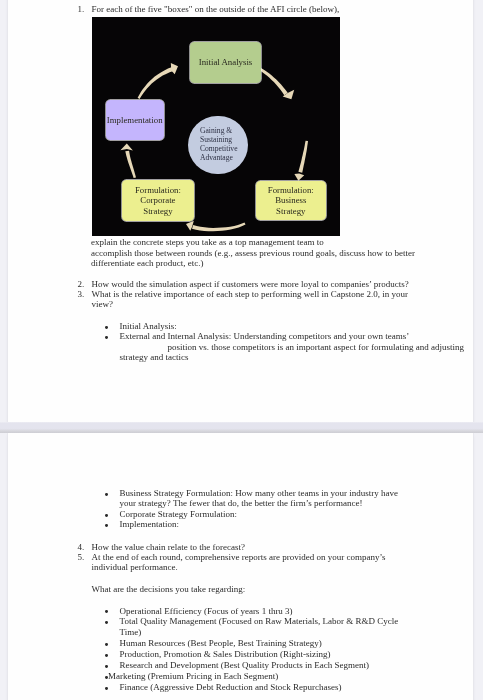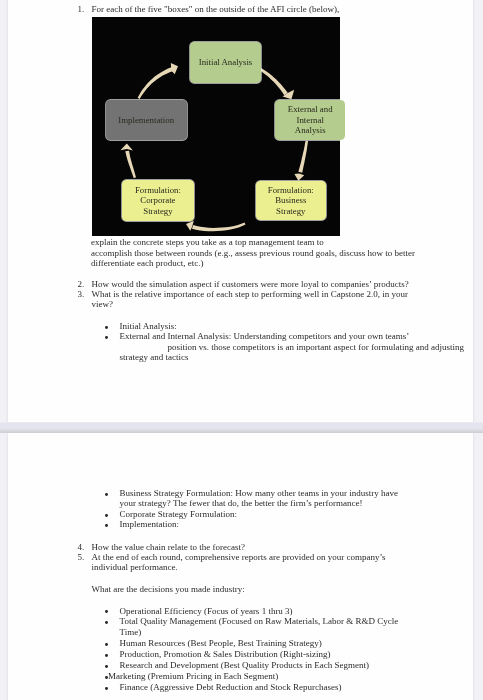--- a/index.html
+++ b/index.html
@@ -23,21 +23,21 @@
   .circ{position:absolute;border-radius:50%;background:#c3cce0;color:#2e3144;
         font-size:7.6px;line-height:8.95px;display:flex;align-items:center;
         justify-content:flex-start;text-align:left;padding-left:11.5px;
         box-sizing:border-box;}
   .fig svg{position:absolute;left:0;top:0;}
   .ar{fill:#e6d8b7;stroke:none;}
   #nd-initial{left:89.4px;top:25.1px;width:71.5px;height:41.1px;background:#b4cd8e;}
   #nd-external{left:174.6px;top:83.8px;width:70.4px;height:39.8px;background:#b4cd8e;}
   #nd-business{left:155.2px;top:164.1px;width:70.4px;height:39.7px;background:#ecef8f;}
   #nd-corporate{left:21.3px;top:163.8px;width:72.5px;height:40.6px;background:#ecef8f;}
-  #nd-impl{left:5.3px;top:83.8px;width:81px;height:40px;background:#737373;}
+  #nd-impl{left:5.3px;top:83.8px;width:58px;height:40px;background:#c4b5fd;}
   #nd-center{left:96.1px;top:99.1px;width:59.1px;height:58.7px;}
 </style>
 </head>
 <body>
 
 <div id="page1" class="page"></div>
 <div id="page-gap"></div>
 <div id="page2" class="page"></div>
 
 <div>
@@ -75,21 +75,21 @@
   <span class="bul" style="left:105.45px;top:524.15px;"></span>
   <span class="ln" style="left:119.6px;top:520.4px;">Implementation:</span>
 
   <span class="num" style="left:77.5px;top:542.5px;">4.</span>
   <span class="ln" style="left:91.4px;top:542.5px;">How the value chain relate to the forecast?</span>
 
   <span class="num" style="left:77.5px;top:552.9px;">5.</span>
   <span class="ln" style="left:91.4px;top:552.9px;">At the end of each round, comprehensive reports are provided on your company’s</span>
   <span class="ln" style="left:91.4px;top:563.4px;">individual performance.</span>
 
-  <span class="ln" style="left:91.4px;top:584.7px;">What are the decisions you made industry:</span>
+  <span class="ln" style="left:91.4px;top:584.7px;">What are the decisions you take regarding:</span>
 
   <span class="bul" style="left:105.45px;top:610.25px;"></span>
   <span class="ln" style="left:119.6px;top:606.5px;">Operational Efficiency (Focus of years 1 thru 3)</span>
 
   <span class="bul" style="left:105.45px;top:621.15px;"></span>
   <span class="ln" style="left:119.6px;top:617.4px;">Total Quality Management (Focused on Raw Materials, Labor &amp; R&amp;D Cycle</span>
   <span class="ln" style="left:119.6px;top:628.3px;">Time)</span>
 
   <span class="bul" style="left:105.45px;top:642.95px;"></span>
   <span class="ln" style="left:119.6px;top:639.2px;">Human Resources (Best People, Best Training Strategy)</span>
@@ -118,25 +118,25 @@
       <polygon class="ar" points="206.4,163.7 212.2,158.3 207.2,156.5 202.4,157.1"></polygon>
       <path class="ar" d="M152.5 205.4L149.3 206.8L145.9 207.9L142.2 208.9L138.2 209.7L134.0 210.2L129.8 210.6L125.4 210.8L121.1 210.9L116.8 210.7L112.6 210.3L108.5 209.7L104.7 208.9L101.2 208.0L100.0 211.8L103.9 212.7L108.0 213.4L112.2 213.9L116.6 214.2L121.1 214.2L125.6 214.1L130.0 213.8L134.4 213.2L138.7 212.5L142.8 211.6L146.7 210.4L150.3 209.1L153.5 207.6Z"></path>
       <polygon class="ar" points="94.0,207.1 101.8,203.7 100.2,209.6 98.3,213.8"></polygon>
       <path class="ar" d="M44.0 160.5L43.4 158.3L42.8 156.2L42.2 154.1L41.6 152.1L41.0 150.0L40.4 148.0L39.8 146.0L39.3 144.0L38.7 142.0L38.2 139.9L37.8 137.9L37.4 135.8L37.1 133.7L33.3 134.3L33.8 136.5L34.3 138.7L34.9 140.8L35.5 142.9L36.1 144.9L36.8 146.9L37.5 148.9L38.2 150.9L38.9 152.9L39.6 154.9L40.3 157.0L41.0 159.0L41.6 161.1Z"></path>
       <polygon class="ar" points="34.8,126.5 40.9,133.5 34.9,132.1 28.4,133.3"></polygon>
     </g>
   </svg>
   <div class="nd" id="nd-initial">
       <span>Initial Analysis</span>
     </div>
-  <div class="nd" id="nd-external">
-      <span>External and<br>Internal<br>Analysis</span>
-    </div>
   <div class="nd" id="nd-business">
       <span>Formulation:<br>Business<br>Strategy</span>
     </div>
   <div class="nd" id="nd-corporate">
       <span>Formulation:<br>Corporate<br>Strategy</span>
     </div>
   <div class="nd" id="nd-impl">
       <span>Implementation</span>
     </div>
+  <div class="circ" id="nd-center">
+      <span>Gaining &amp;<br>Sustaining<br>Competitive<br>Advantage</span>
+    </div>
 </div>
 
 </body></html>

